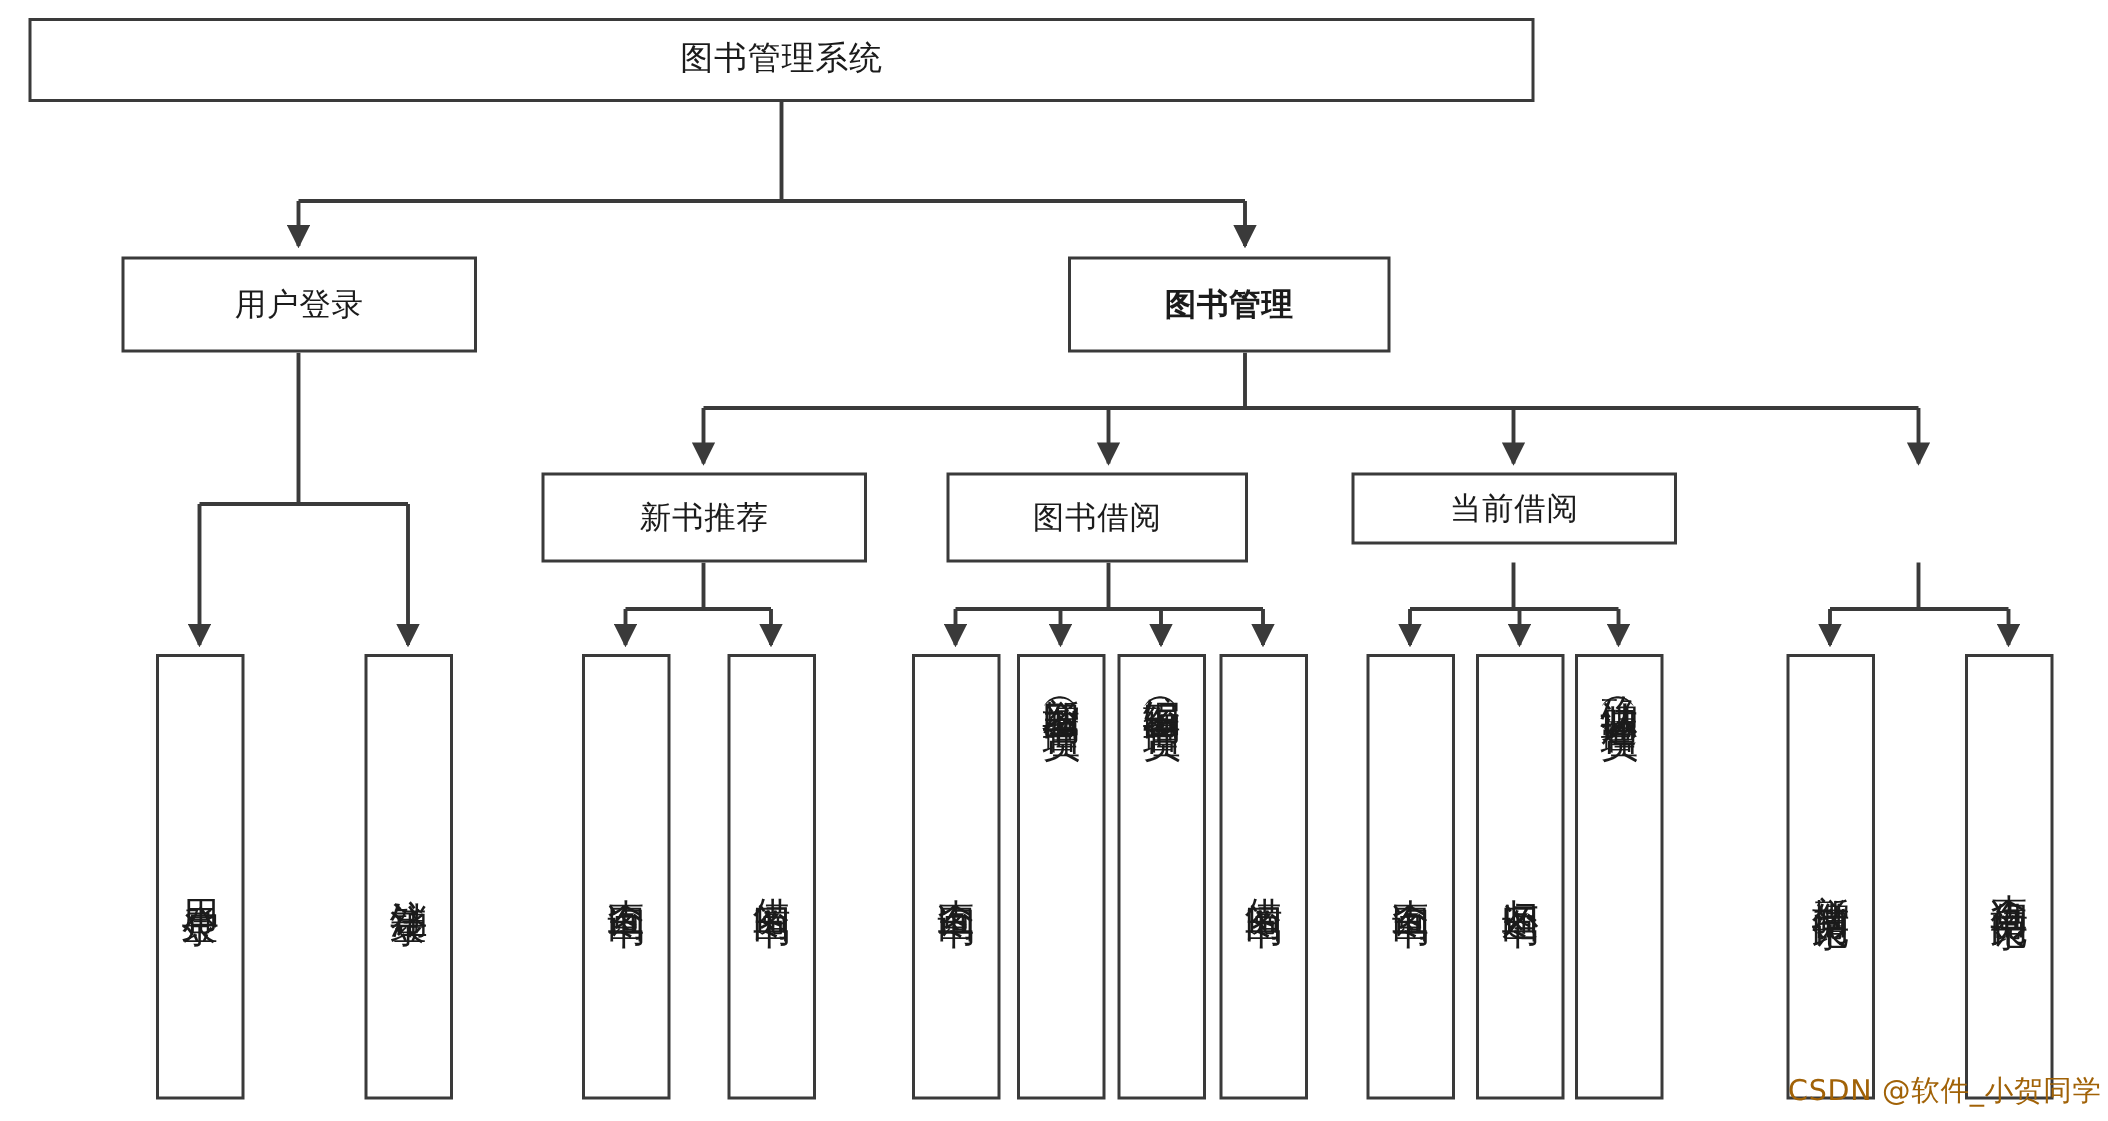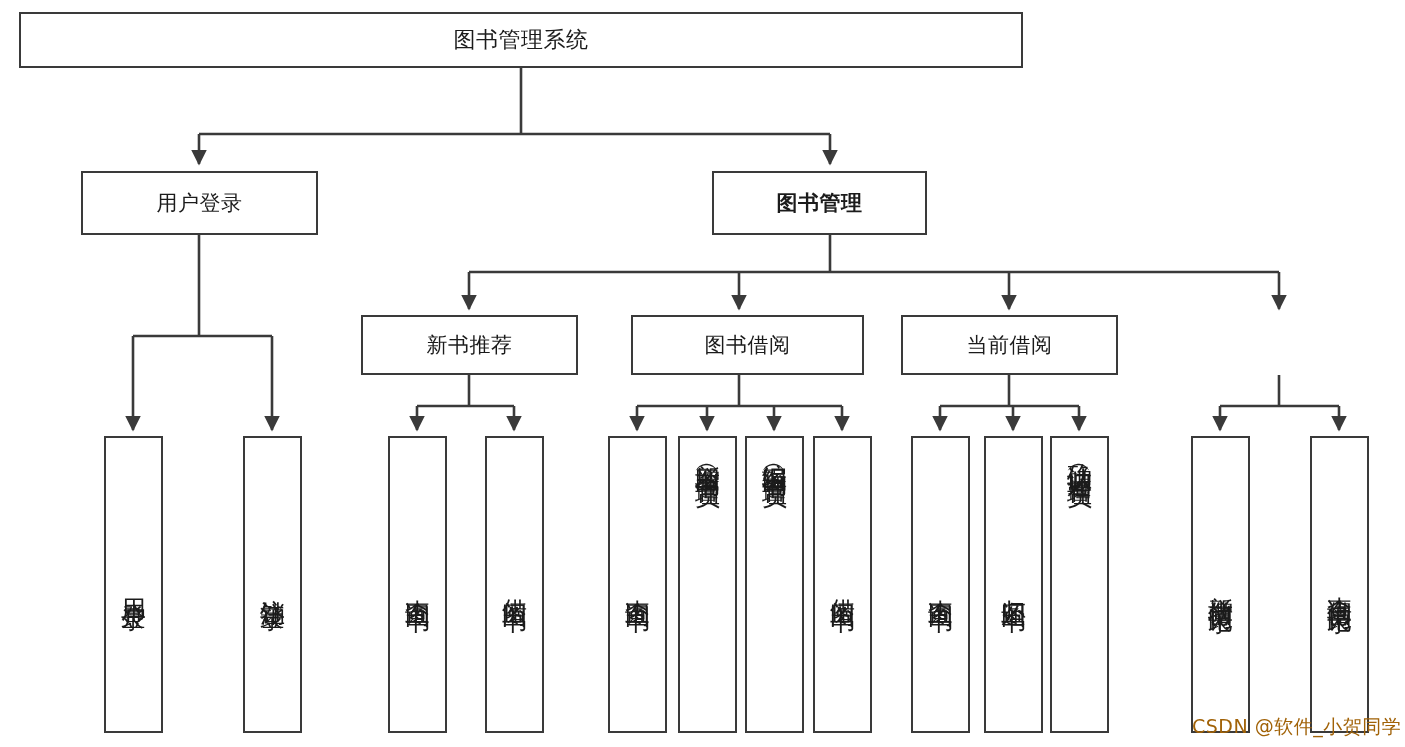--- a/index.html
+++ b/index.html
@@ -137,24 +137,24 @@
   <div class="node h" style="left: 81px; top: 171px; width: 237px; height: 64px;">
     <span class="label">用户登录</span>
   </div>
   <div class="node h" style="left: 712px; top: 171px; width: 215px; height: 64px; font-weight: bold;">
     <span class="label">图书管理</span>
   </div>
 
   <div class="node h" style="left: 361px; top: 315px; width: 217px; height: 60px;">
     <span class="label">新书推荐</span>
   </div>
-  <div class="node h" style="left: 631px; top: 315px; width: 233px; height: 60px;">
+  <div class="node h" style="left: 631px; top: 315px; width: 201px; height: 60px;">
     <span class="label">图书借阅</span>
   </div>
-  <div class="node h" style="left: 901px; top: 315px; width: 217px; height: 60px;">
+  <div class="node h" style="left: 901px; top: 315px; width: 217px; height: 48px;">
     <span class="label">当前借阅</span>
   </div>
 
   <div class="node v centered" style="left: 104px; top: 436px; width: 59px; height: 297px;">
     <span class="label">用户登录</span>
   </div>
   <div class="node v centered" style="left: 243px; top: 436px; width: 59px; height: 297px;">
     <span class="label">注销登录</span>
   </div>
   <div class="node v centered" style="left: 388px; top: 436px; width: 59px; height: 297px;">

